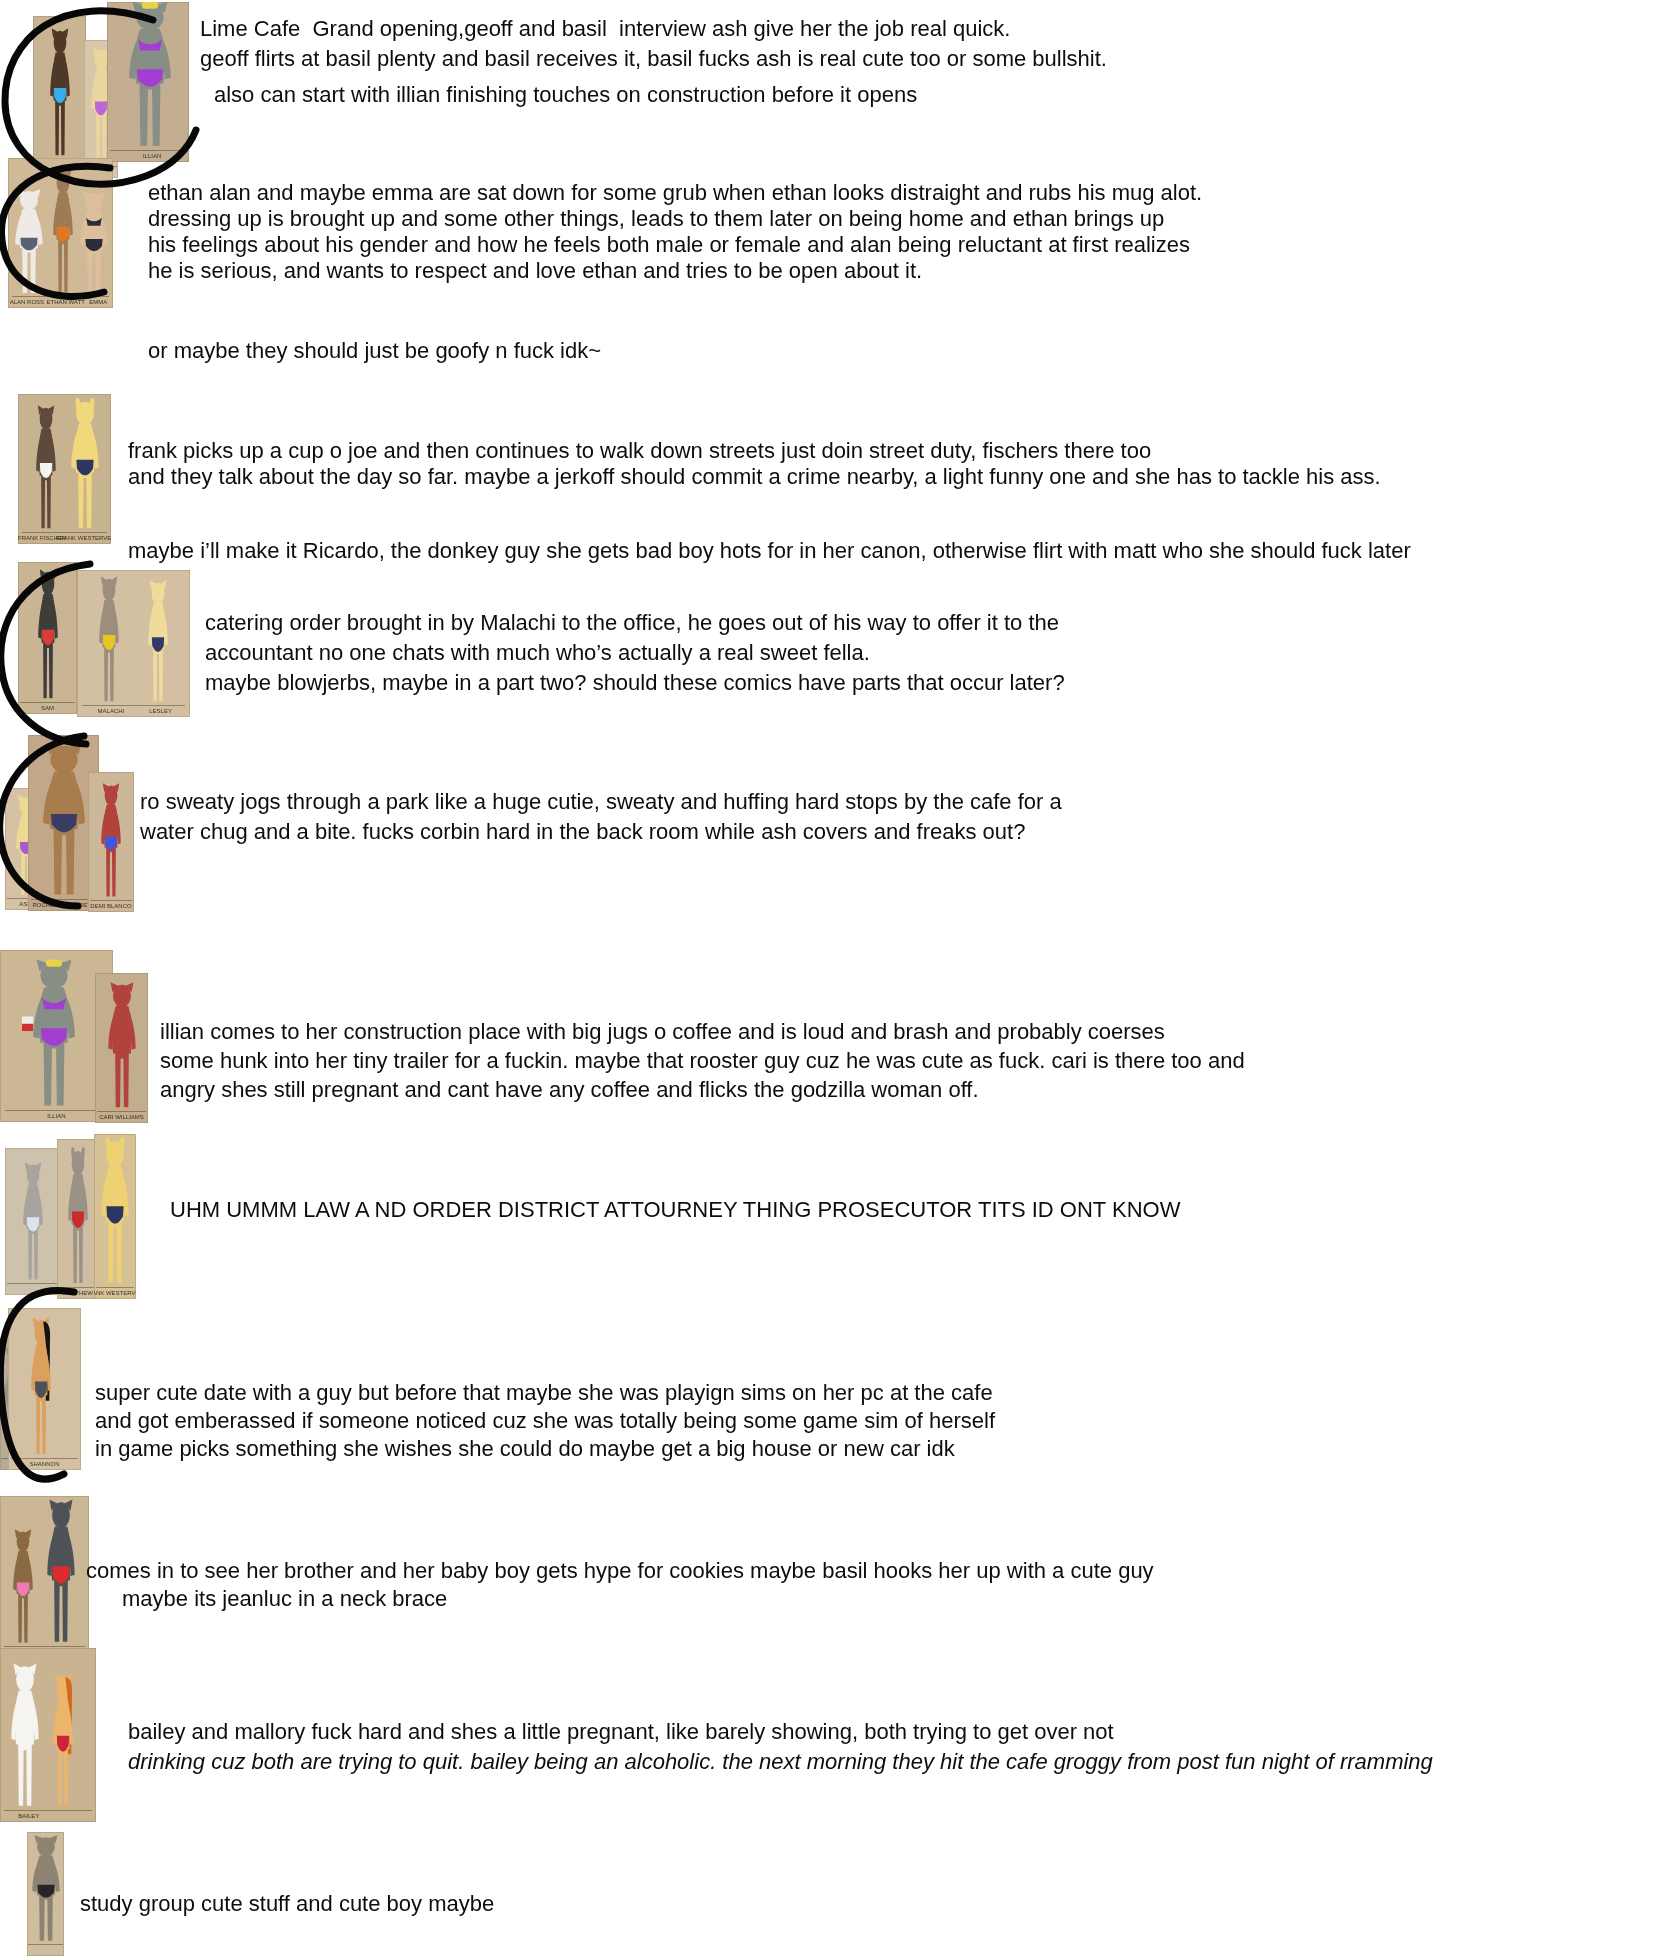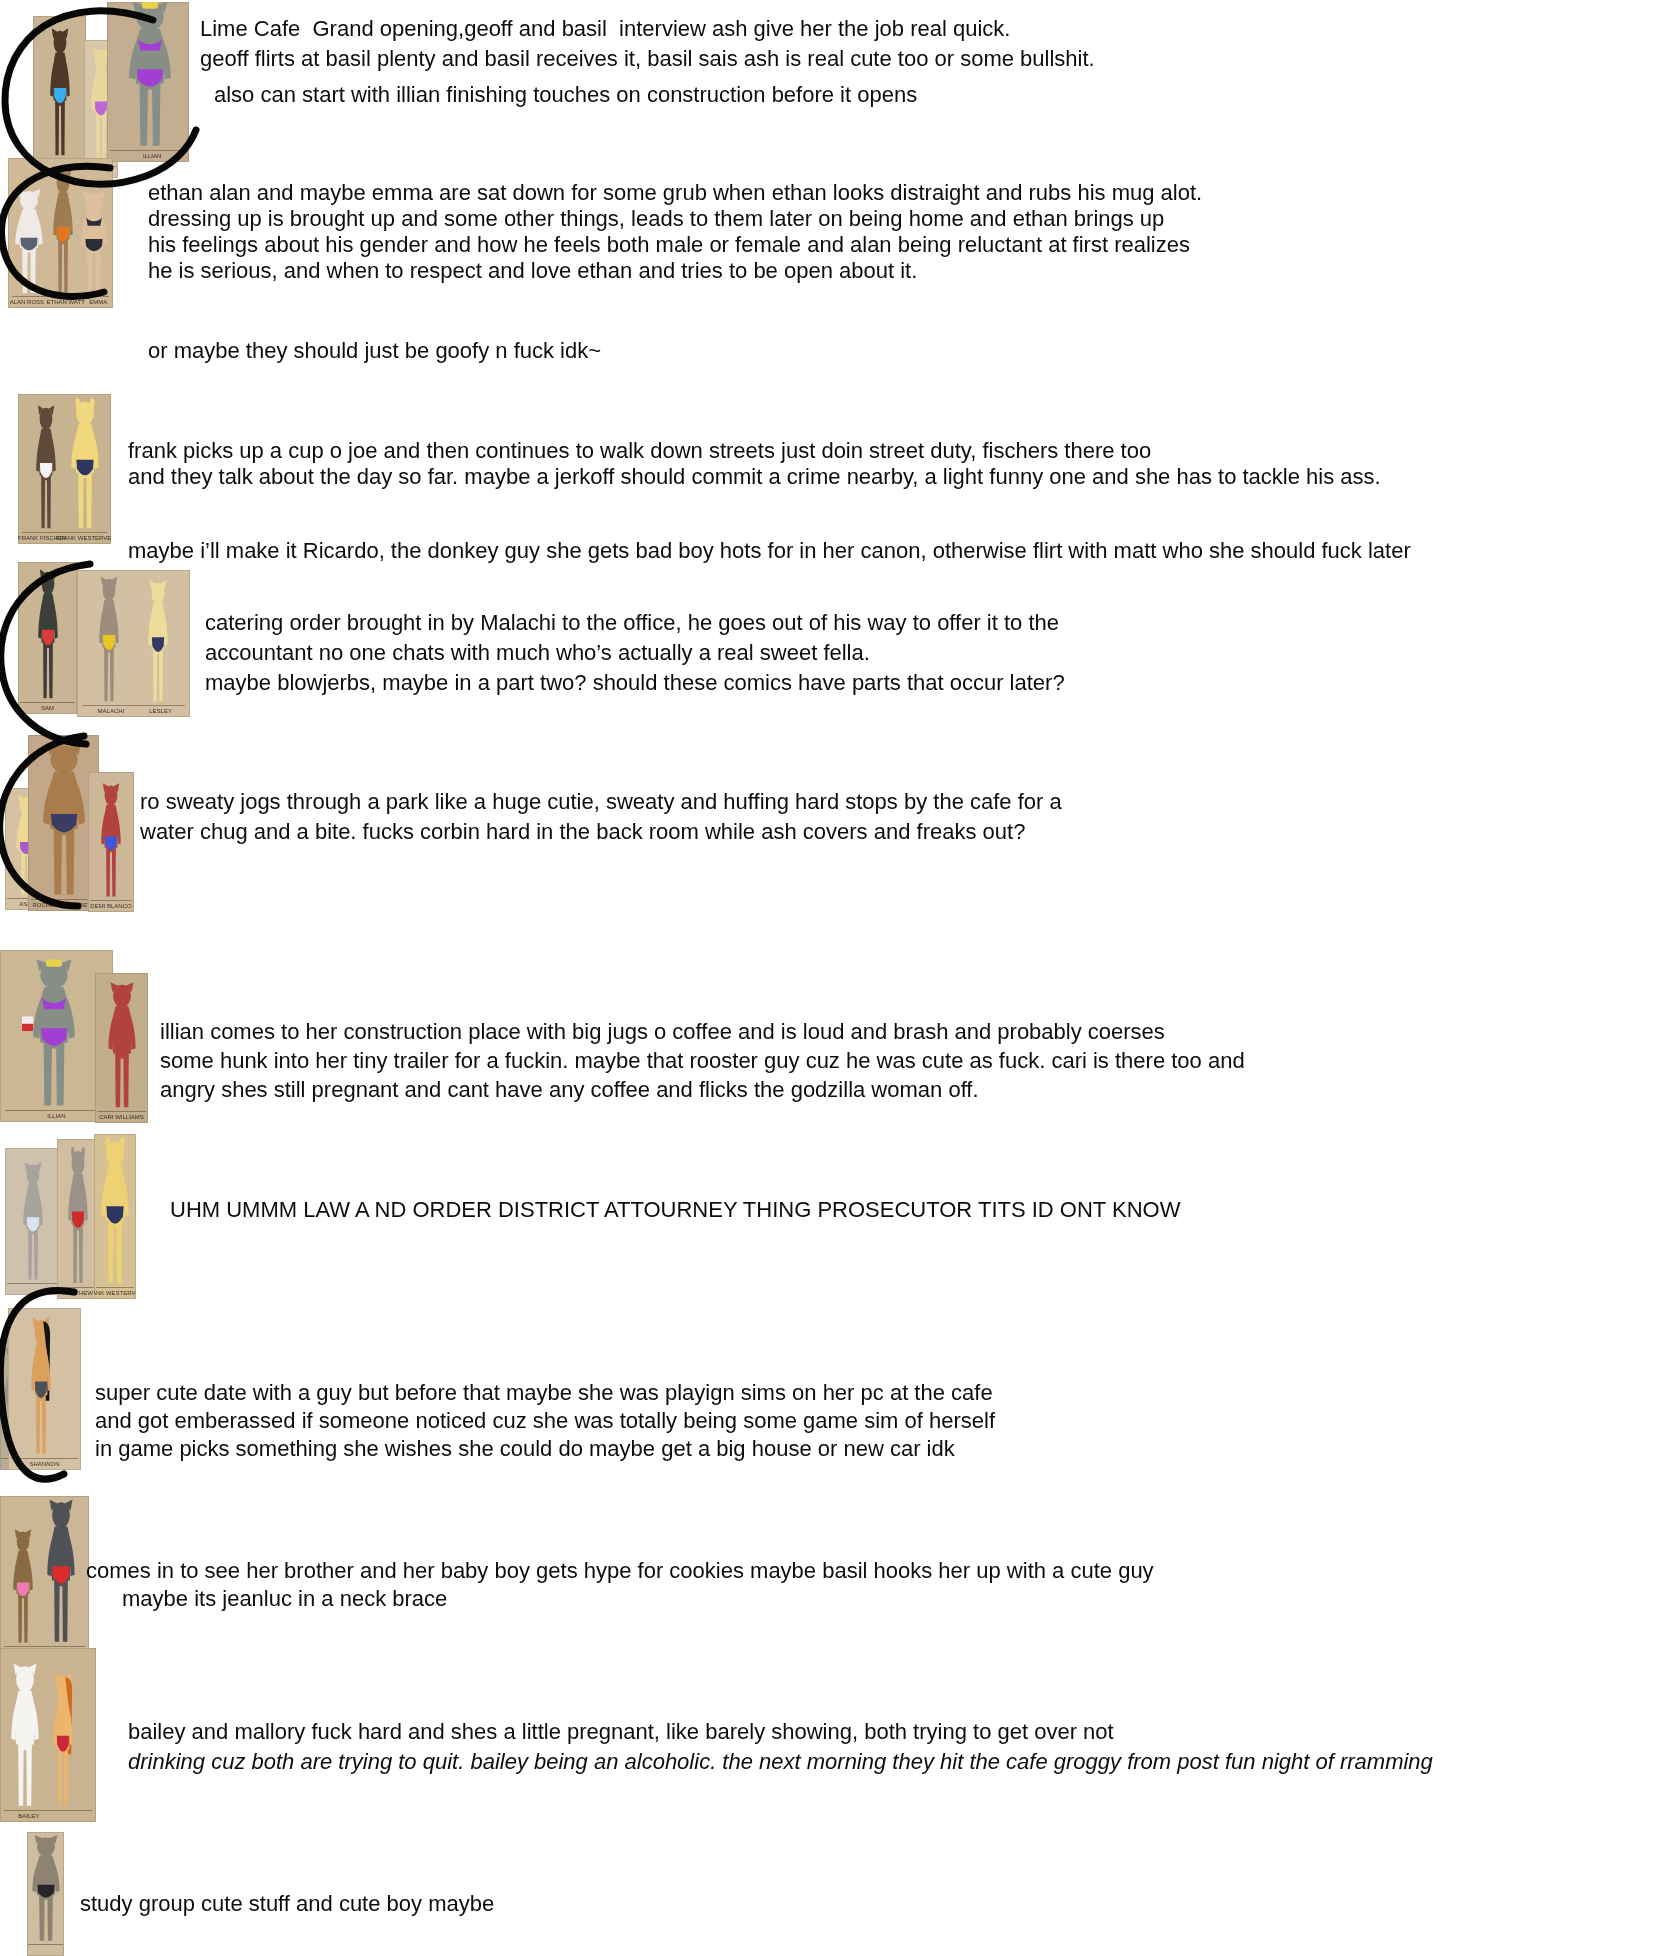--- a/index.html
+++ b/index.html
@@ -416,26 +416,26 @@
             <path d="M14 23 C9 32 7 44 7 54 L11 55 C11 45 13 34 17 26 Z" fill="#8e8373"></path>
             <path d="M26 23 C31 32 33 44 33 54 L29 55 C29 45 27 34 23 26 Z" fill="#8e8373"></path>
             <path d="M14 20 L26 20 C29.5 30 30.5 40 28.5 52 L28.5 58 L26.5 58 L26 101 L21.8 101 L21.3 62 L18.7 62 L18.2 101 L14 101 L13.5 58 L11.5 58 C9.5 40 10.5 30 14 20 Z" fill="#8e8373"></path>
             <path d="M11.8 48 L28.2 48 L27.6 55 C24.5 59 22.5 60 20 60 C17.5 60 15.5 59 12.4 55 Z" fill="#26262a"></path>
           </svg>
         </div>
       </div>
     </div>
   <div id="text-layer">
       <div class="note-line" style="left: 200px; top: 16px; color: rgb(13, 13, 13);">Lime Cafe  Grand opening,geoff and basil  interview ash give her the job real quick.</div>
-      <div class="note-line" style="left: 200px; top: 46px; color: rgb(13, 13, 13);">geoff flirts at basil plenty and basil receives it, basil sais ash is real cute too or some bullshit.</div>
+      <div class="note-line" style="left: 200px; top: 46px; color: rgb(13, 13, 13);">geoff flirts at basil plenty and basil receives it, basil fucks ash is real cute too or some bullshit.</div>
       <div class="note-line" style="left: 214px; top: 82px; color: rgb(13, 13, 13);">also can start with illian finishing touches on construction before it opens</div>
       <div class="note-line" style="left: 148px; top: 180px; color: rgb(13, 13, 13);">ethan alan and maybe emma are sat down for some grub when ethan looks distraight and rubs his mug alot.</div>
       <div class="note-line" style="left: 148px; top: 206px; color: rgb(13, 13, 13);">dressing up is brought up and some other things, leads to them later on being home and ethan brings up</div>
       <div class="note-line" style="left: 148px; top: 232px; color: rgb(13, 13, 13);">his feelings about his gender and how he feels both male or female and alan being reluctant at first realizes</div>
-      <div class="note-line" style="left: 148px; top: 258px; color: rgb(13, 13, 13);">he is serious, and when to respect and love ethan and tries to be open about it.</div>
+      <div class="note-line" style="left: 148px; top: 258px; color: rgb(13, 13, 13);">he is serious, and wants to respect and love ethan and tries to be open about it.</div>
       <div class="note-line" style="left: 148px; top: 338px; color: rgb(13, 13, 13);">or maybe they should just be goofy n fuck idk~</div>
       <div class="note-line" style="left: 128px; top: 438px; color: rgb(13, 13, 13);">frank picks up a cup o joe and then continues to walk down streets just doin street duty, fischers there too</div>
       <div class="note-line" style="left: 128px; top: 464px; color: rgb(13, 13, 13);">and they talk about the day so far. maybe a jerkoff should commit a crime nearby, a light funny one and she has to tackle his ass.</div>
       <div class="note-line" style="left: 128px; top: 490px; color: rgb(13, 13, 13); margin-top: 48px;">maybe i’ll make it Ricardo, the donkey guy she gets bad boy hots for in her canon, otherwise flirt with matt who she should fuck later</div>
       <div class="note-line" style="left: 205px; top: 610px; color: rgb(13, 13, 13);">catering order brought in by Malachi to the office, he goes out of his way to offer it to the</div>
       <div class="note-line" style="left: 205px; top: 640px; color: rgb(13, 13, 13);">accountant no one chats with much who’s actually a real sweet fella.</div>
       <div class="note-line" style="left: 205px; top: 670px; color: rgb(13, 13, 13);">maybe blowjerbs, maybe in a part two? should these comics have parts that occur later?</div>
       <div class="note-line" style="left: 140px; top: 789px; color: rgb(13, 13, 13);">ro sweaty jogs through a park like a huge cutie, sweaty and huffing hard stops by the cafe for a</div>
       <div class="note-line" style="left: 140px; top: 819px; color: rgb(13, 13, 13);">water chug and a bite. fucks corbin hard in the back room while ash covers and freaks out?</div>
       <div class="note-line" style="left: 160px; top: 1019px; color: rgb(13, 13, 13);">illian comes to her construction place with big jugs o coffee and is loud and brash and probably coerses</div>

